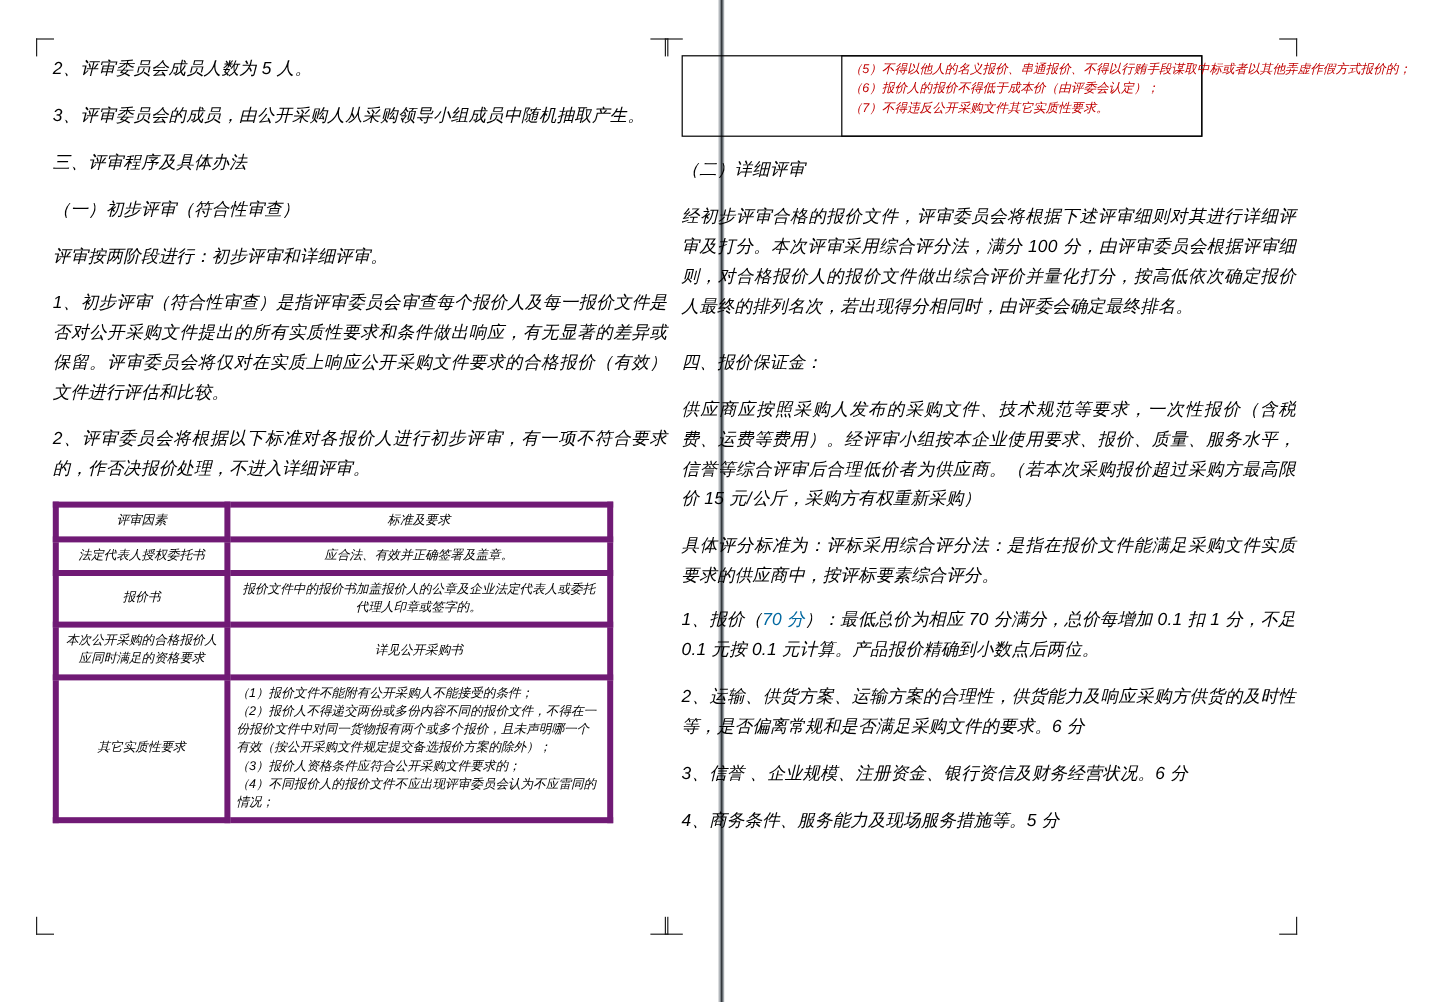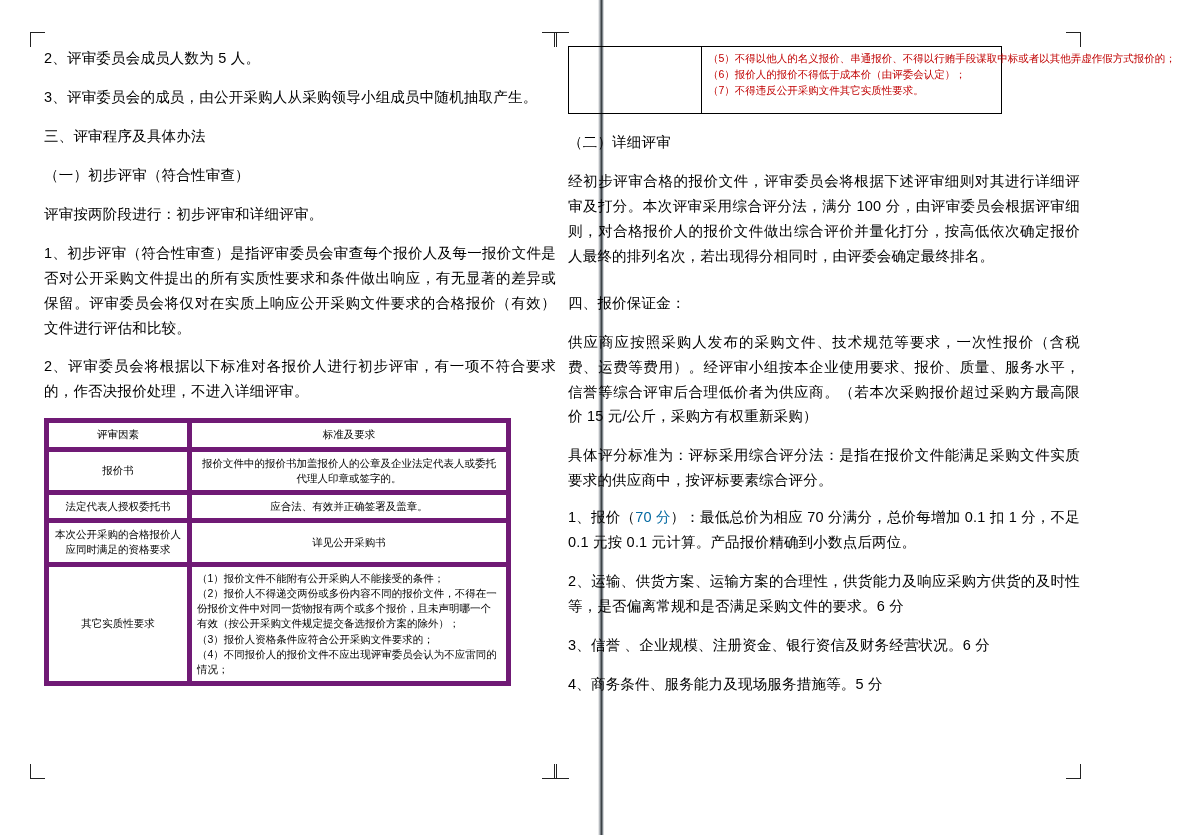--- a/index.html
+++ b/index.html
@@ -12,20 +12,21 @@
     height: 835px;
     font-family: "Liberation Sans", sans-serif;
     color: #000;
     overflow: hidden;
   }
   .spread {
     position: relative;
     width: 1032px;
     height: 835px;
     display: flex;
+    font-style: italic;
   }
   .gutter {
     position: absolute;
     left: 598px;
     top: 0;
     width: 6px;
     height: 835px;
     background: linear-gradient(to right, #ffffff 0%, #9aa0a6 35%, #2f3438 55%, #7d848a 75%, #ffffff 100%);
   }
   .page {
@@ -148,26 +149,26 @@
       <p class="para">1、初步评审（符合性审查）是指评审委员会审查每个报价人及每一报价文件是否对公开采购文件提出的所有实质性要求和条件做出响应，有无显著的差异或保留。评审委员会将仅对在实质上响应公开采购文件要求的合格报价（有效）文件进行评估和比较。</p>
       <p class="para">2、评审委员会将根据以下标准对各报价人进行初步评审，有一项不符合要求的，作否决报价处理，不进入详细评审。</p>
 
       <table class="crit">
         <tbody>
             <tr>
           <th class="col1">评审因素</th>
           <th class="col2">标准及要求</th>
         </tr>
         <tr>
+          <td class="c col1">法定代表人授权委托书</td>
+          <td class="c col2">应合法、有效并正确签署及盖章。</td>
+        </tr>
+        <tr>
           <td class="c col1">报价书</td>
           <td class="c col2">报价文件中的报价书加盖报价人的公章及企业法定代表人或委托代理人印章或签字的。</td>
-        </tr>
-        <tr>
-          <td class="c col1">法定代表人授权委托书</td>
-          <td class="c col2">应合法、有效并正确签署及盖章。</td>
         </tr>
         <tr>
           <td class="c col1">本次公开采购的合格报价人应同时满足的资格要求</td>
           <td class="c col2">详见公开采购书</td>
         </tr>
         <tr>
           <td class="c col1">其它实质性要求</td>
           <td class="l col2">
             <div>（1）报价文件不能附有公开采购人不能接受的条件；</div>
             <div>（2）报价人不得递交两份或多份内容不同的报价文件，不得在一份报价文件中对同一货物报有两个或多个报价，且未声明哪一个有效（按公开采购文件规定提交备选报价方案的除外）；</div>

